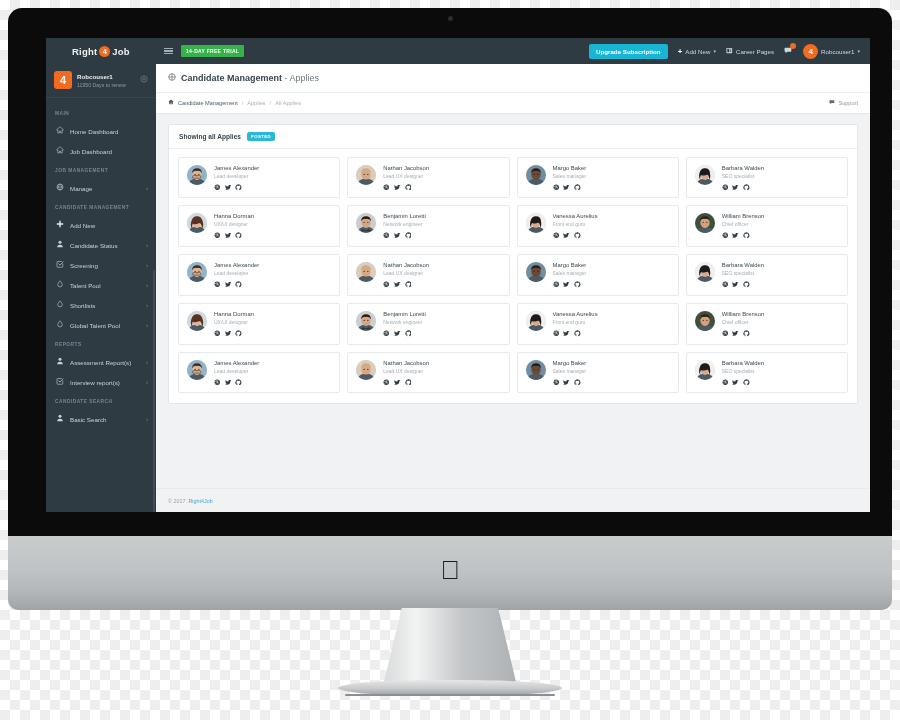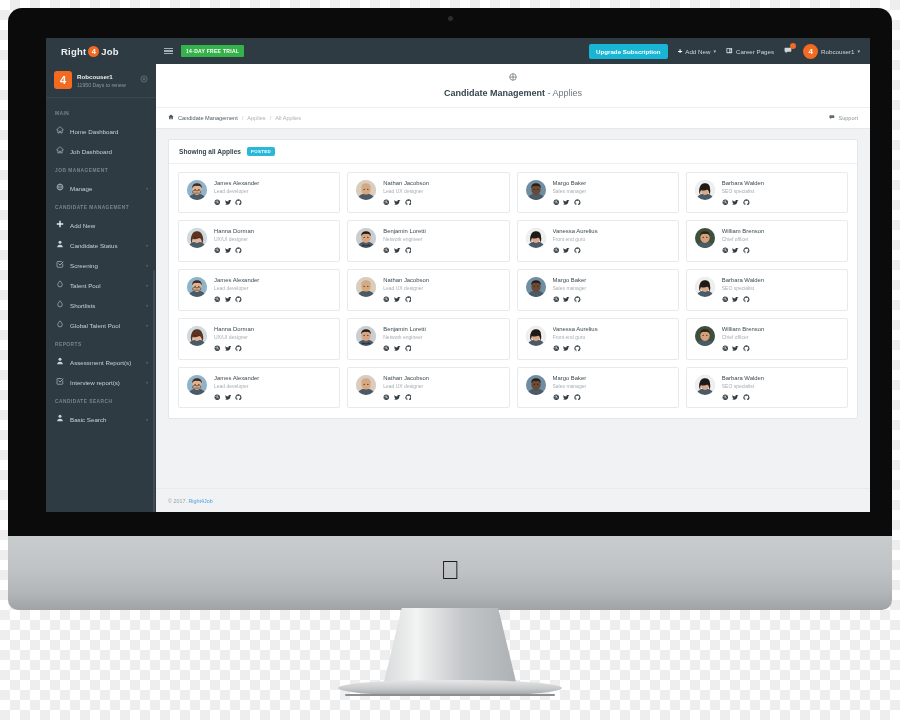--- a/index.html
+++ b/index.html
@@ -59,21 +59,21 @@
     position: absolute; left: 38px; top: 30px; width: 824px; height: 474px;
     background: #f1f2f4; overflow: hidden; display: flex; flex-direction: column;
   }
 
   
   .topbar {
     height: 26px; background: #2e3b43; display: flex; align-items: stretch; flex: none;
   }
   .brand {
     width: 110px; background: #2e3b43; display: flex; align-items: center;
-    padding-left: 15px; gap: 1px;
+    padding-left: 26px; gap: 1px;
   }
   .brand-txt { color: #eceff1; font-size: 9.5px; font-weight: bold; letter-spacing: .2px; }
   .brand-circle {
     width: 11px; height: 11px; border-radius: 50%; background: #f26b21;
     color: #fff; font-size: 7.5px; font-weight: bold; display: flex;
     align-items: center; justify-content: center; margin: 0 1px;
   }
   .topbar-left { flex: 1; display: flex; align-items: center; gap: 8px; padding-left: 8px; }
   .ham { display: flex; flex-direction: column; gap: 1.5px; cursor: pointer; }
   .ham span { display: block; width: 9px; height: 1.3px; background: #9fb0ba; }
@@ -135,23 +135,22 @@
   .nav-label { flex: 1; white-space: nowrap; overflow: hidden; text-overflow: ellipsis; }
   .nav-arrow { font-size: 5px; color: #8b9aa3; }
   .sb-scrollbar {
     position: absolute; right: 1px; top: 46%; width: 2px; height: 54%;
     background: #3f4d56; border-radius: 2px;
   }
 
   
   .content { flex: 1; background: #f1f2f4; display: flex; flex-direction: column; min-width: 0; }
   .page-head {
-    background: #fff; padding: 9px 4px; display: flex; align-items: center; gap: 5px;
+    background: #fff; padding: 9px 12px; display: flex; align-items: center; gap: 5px;
     border-bottom: 1px solid #eceef0;
-    flex-direction: column;
   }
   .page-head-ico { font-size: 8px; color: #37474f; }
   .page-title { font-size: 9px; color: #37474f; }
   .page-title b { font-weight: bold; }
   .page-title span { color: #6c7a80; font-weight: normal; }
 
   .crumb-bar {
     background: #fff; border-bottom: 1px solid #e6e8ea;
     padding: 6px 12px; display: flex; align-items: center;
   }

